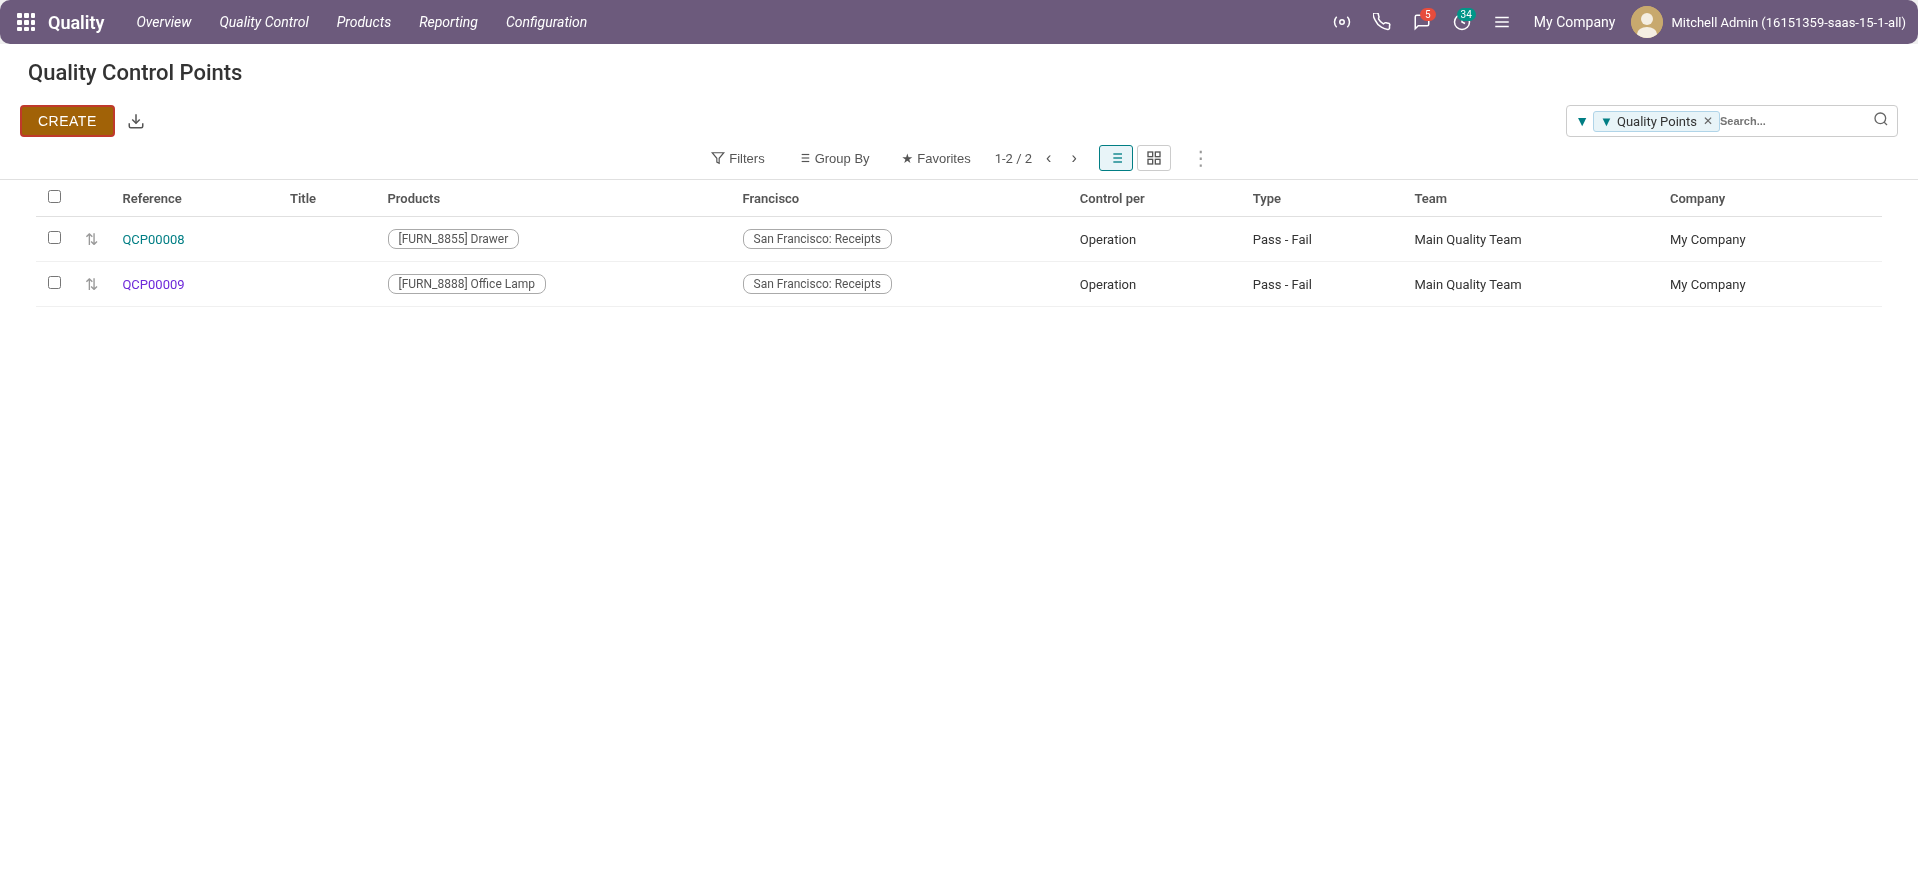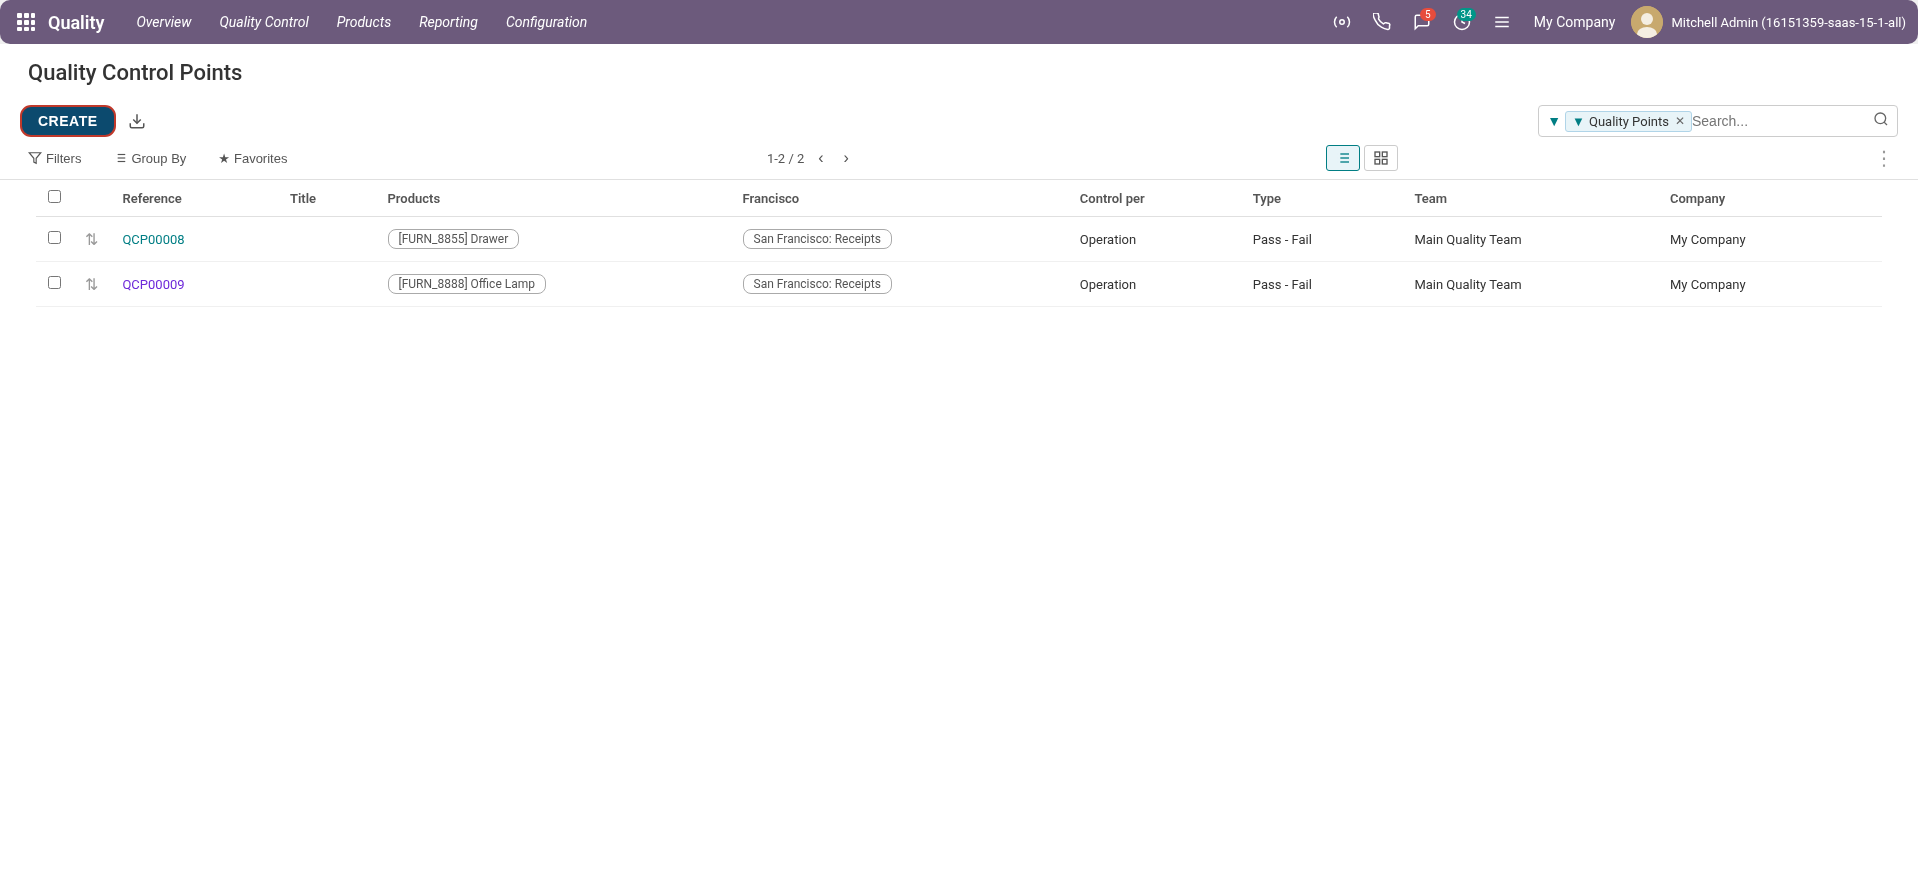--- a/index.html
+++ b/index.html
@@ -94,49 +94,49 @@
       background: #fff;
     }
     .filter-tag {
       display: flex; align-items: center; gap: 4px;
       background: #e8f4f8; border: 1px solid #b0d4e8;
       border-radius: 3px; padding: 2px 6px; font-size: 13px;
       color: #333;
     }
     .filter-tag .close-x { cursor: pointer; color: #666; font-size: 12px; margin-left: 2px; }
     .search-input-field {
-      border: none; outline: none; font-size: 14px;
-      flex: 1; background: transparent;
+      border: none; outline: none; font-size: 11px;
+      flex: 1; background: transparent; font-weight: bold;
     }
     .search-icon-btn { cursor: pointer; color: #666; font-size: 16px; }
 
     
     .btn-create {
-      background: #0c4a6e;
+      background: #a16207;
       color: #fff;
       border: 2px solid #c0392b;
-      border-radius: 11px;
+      border-radius: 4px;
       padding: 6px 16px;
       font-size: 14px;
-      font-weight: 700;
+      font-weight: 400;
       cursor: pointer;
       text-transform: uppercase;
       letter-spacing: 0.5px;
     }
     .btn-export {
       background: none; border: none;
       cursor: pointer; color: #666; font-size: 18px;
       display: flex; align-items: center; padding: 4px;
     }
 
     
     .toolbar-row {
       display: flex;
       align-items: center;
-      justify-content: space-between;
+      justify-content: center;
       padding: 8px 20px;
       border-bottom: 1px solid #e0e0e0;
       gap: 16px;
     }
     .toolbar-row-inner {
       display: flex; align-items: center; gap: 16px;
     }
     .toolbar-btn {
       display: flex; align-items: center; gap: 4px;
       cursor: pointer; color: #555; font-size: 13px;

